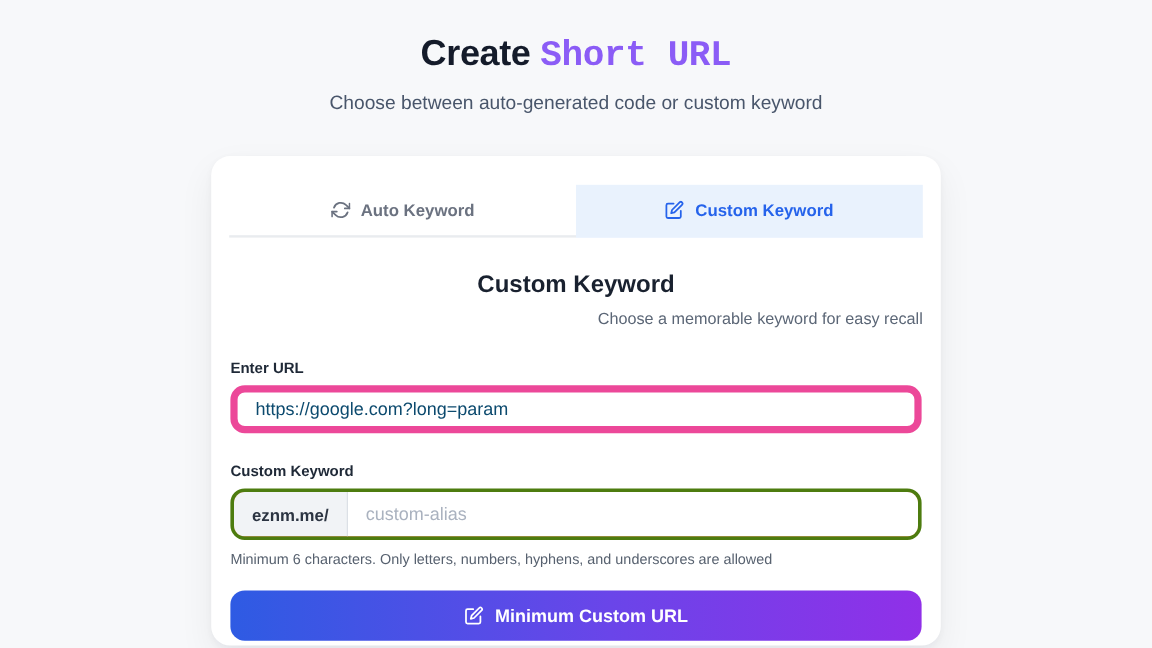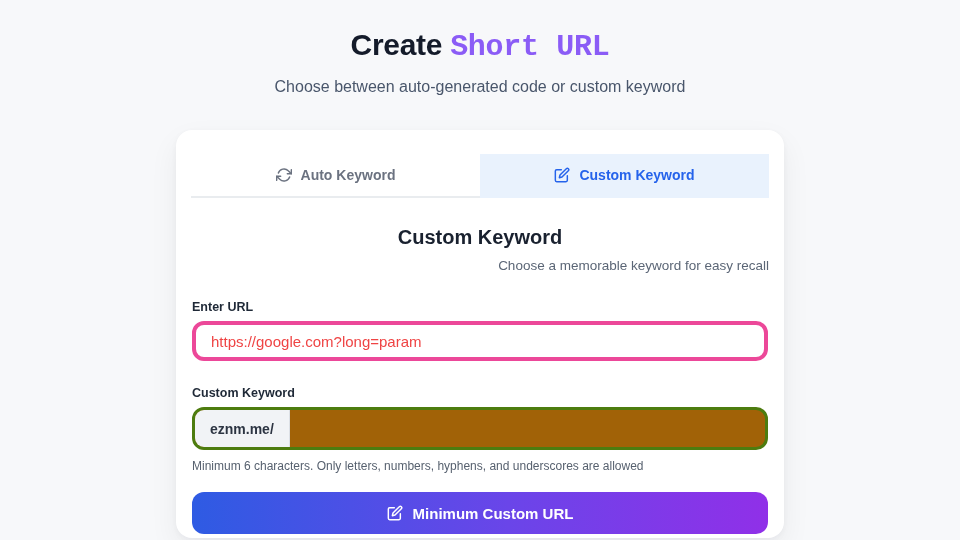--- a/index.html
+++ b/index.html
@@ -49,22 +49,22 @@
     margin-top: 7px; text-align: right;
     font-size: 13.5px; color: #5b6676; line-height: 18px;
   }
   .form { padding: 0 1px; }
   .field-label {
     display: block;
     margin-top: 25px; font-size: 12.5px; font-weight: 700; color: #1f2937;
   }
   .text-input {
     margin-top: 7px; width: 100%; height: 40px;
-    border: 4px solid #ec4899; border-radius: 12px;
-    padding: 0 15px; font-size: 15px; color: #ef4444;
+    border: 6px solid #ec4899; border-radius: 12px;
+    padding: 0 15px; font-size: 15px; color: #0c4a6e;
     font-family: "Liberation Sans", "DejaVu Sans", sans-serif;
     background: #ffffff; outline: none;
   }
   .input-group {
     margin-top: 7px; display: flex; height: 43px;
     border: 3px solid #4d7c0f; border-radius: 12px;
     overflow: hidden; background: #a16207;
   }
   .input-prefix {
     display: flex; align-items: center;
@@ -126,20 +126,21 @@
   <div class="panel-heading">Custom Keyword</div>
   <div class="panel-subheading">Choose a memorable keyword for easy recall</div>
 
   <div class="form">
     <label class="field-label">Enter URL</label>
     <input class="text-input" type="text" value="https://google.com?long=param" style="">
 
     <label class="field-label">Custom Keyword</label>
     <div class="input-group">
       <span class="input-prefix">eznm.me/</span>
+      <input type="text" placeholder="custom-alias" style="">
     </div>
     <div class="help-text">Minimum 6 characters. Only letters, numbers, hyphens, and underscores are allowed</div>
 
     <button class="submit-btn">
       <span class="icon">
         <svg width="16" height="16" viewBox="0 0 24 24" fill="none" stroke="currentColor" stroke-width="2.2" stroke-linecap="round" stroke-linejoin="round">
           <path d="M11 4H4a2 2 0 0 0-2 2v14a2 2 0 0 0 2 2h14a2 2 0 0 0 2-2v-7"></path>
           <path d="M18.5 2.5a2.121 2.121 0 0 1 3 3L12 15l-4 1 1-4 9.5-9.5z"></path>
         </svg>
       </span>

